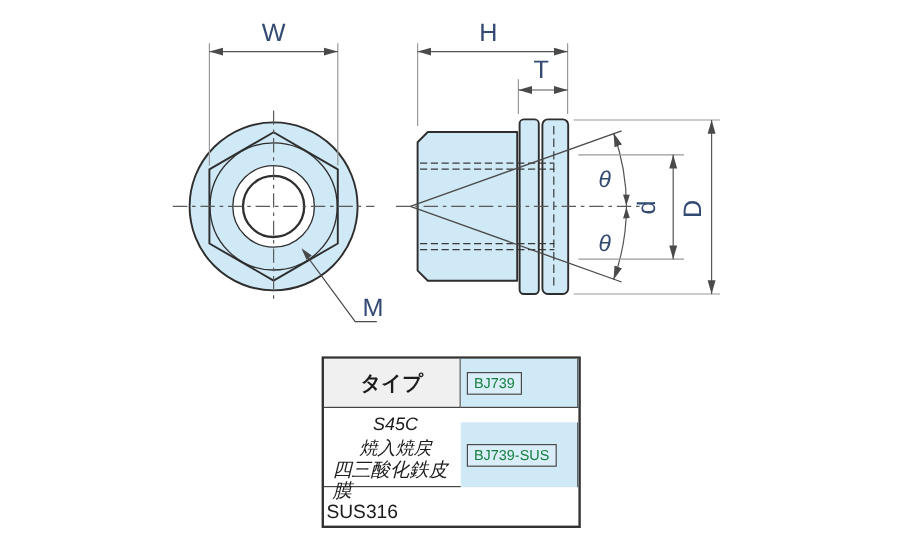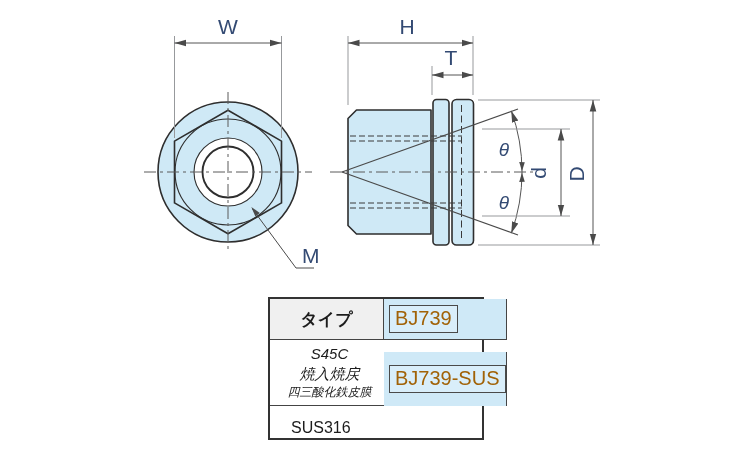--- a/index.html
+++ b/index.html
@@ -29,25 +29,25 @@
   .spec-table{position:absolute;left:268px;top:297px;width:212px;border:2px solid #333;
               background:#fff;display:grid;grid-template-columns:114px 1fr;
               grid-template-rows:41px 66px 32px;color:#1c1c1c;}
   .spec-table .cell{border-right:1px solid #444;border-bottom:1px solid #444;
                     display:flex;align-items:center;box-sizing:border-box;}
   .spec-table .last-col{border-right:none;}
   .spec-table .last-row{border-bottom:none;margin-top:12px;}
   .spec-table .head{background:#f0f0f0;justify-content:center;font-weight:bold;font-size:17px;}
   .spec-table .type-cell{background:#cfe9f7;padding-left:5px;}
   .chip{border:1.4px solid #4a4a4a;background:#d9eefa;padding:1px 5px 2px 5px;
-        font-size:20px;color:#a16207;white-space:nowrap;cursor:pointer;}
+        font-size:12px;color:#15803d;white-space:nowrap;cursor:pointer;}
   .body-cell{flex-direction:column;align-items:flex-start;justify-content:flex-start;
              padding:4px 2px 0 7px;font-size:15px;line-height:20px;font-style:italic;}
-  .body-cell .small{font-size:12px;line-height:17px;}
-  .sus-cell{padding-left:21px;font-size:16px;}
+  .body-cell .small{font-size:16px;line-height:17px;}
+  .sus-cell{padding-left:2px;font-size:16px;}
 </style>
 </head>
 <body>
 
 <div class="stage">
 
   <svg width="750" height="450" viewBox="0 0 750 450">
     <defs>
       <marker id="arrOut" viewBox="0 0 12 8" refX="11.5" refY="4" markerWidth="12" markerHeight="8" orient="auto-start-reverse">
         <path d="M0,0.7 L11.5,4 L0,7.3 Z" fill="#4a4a4a"></path>

